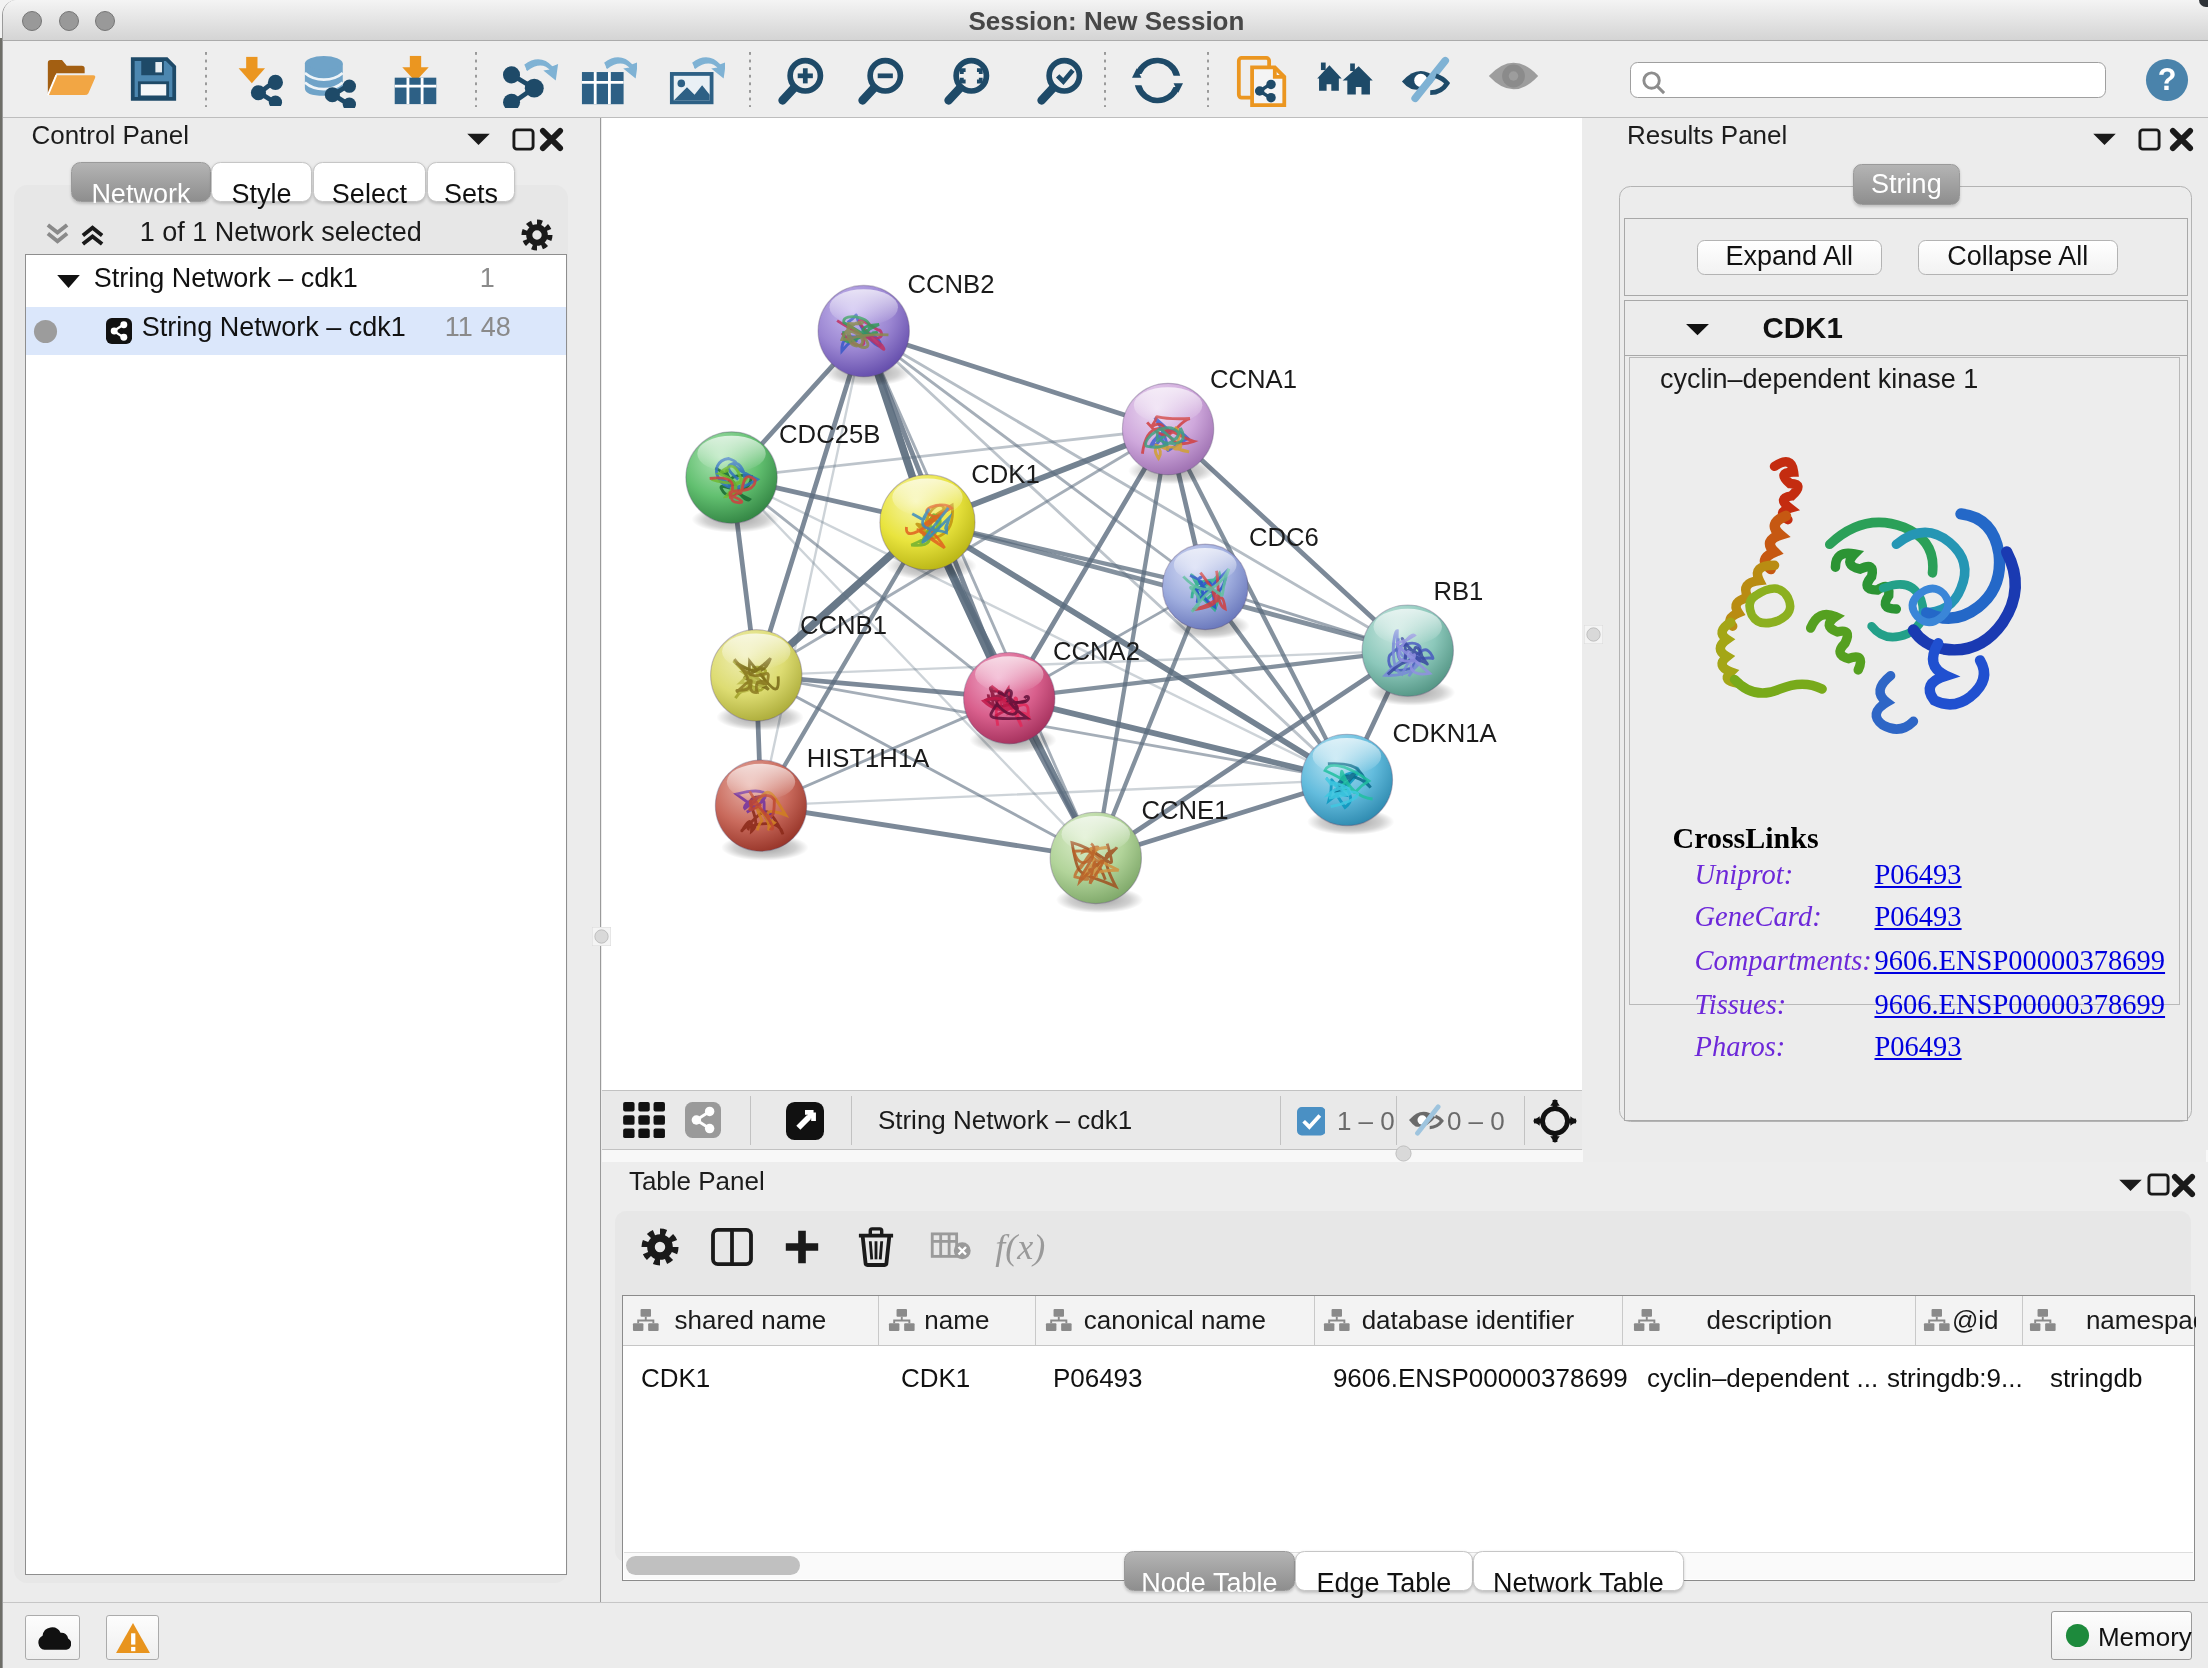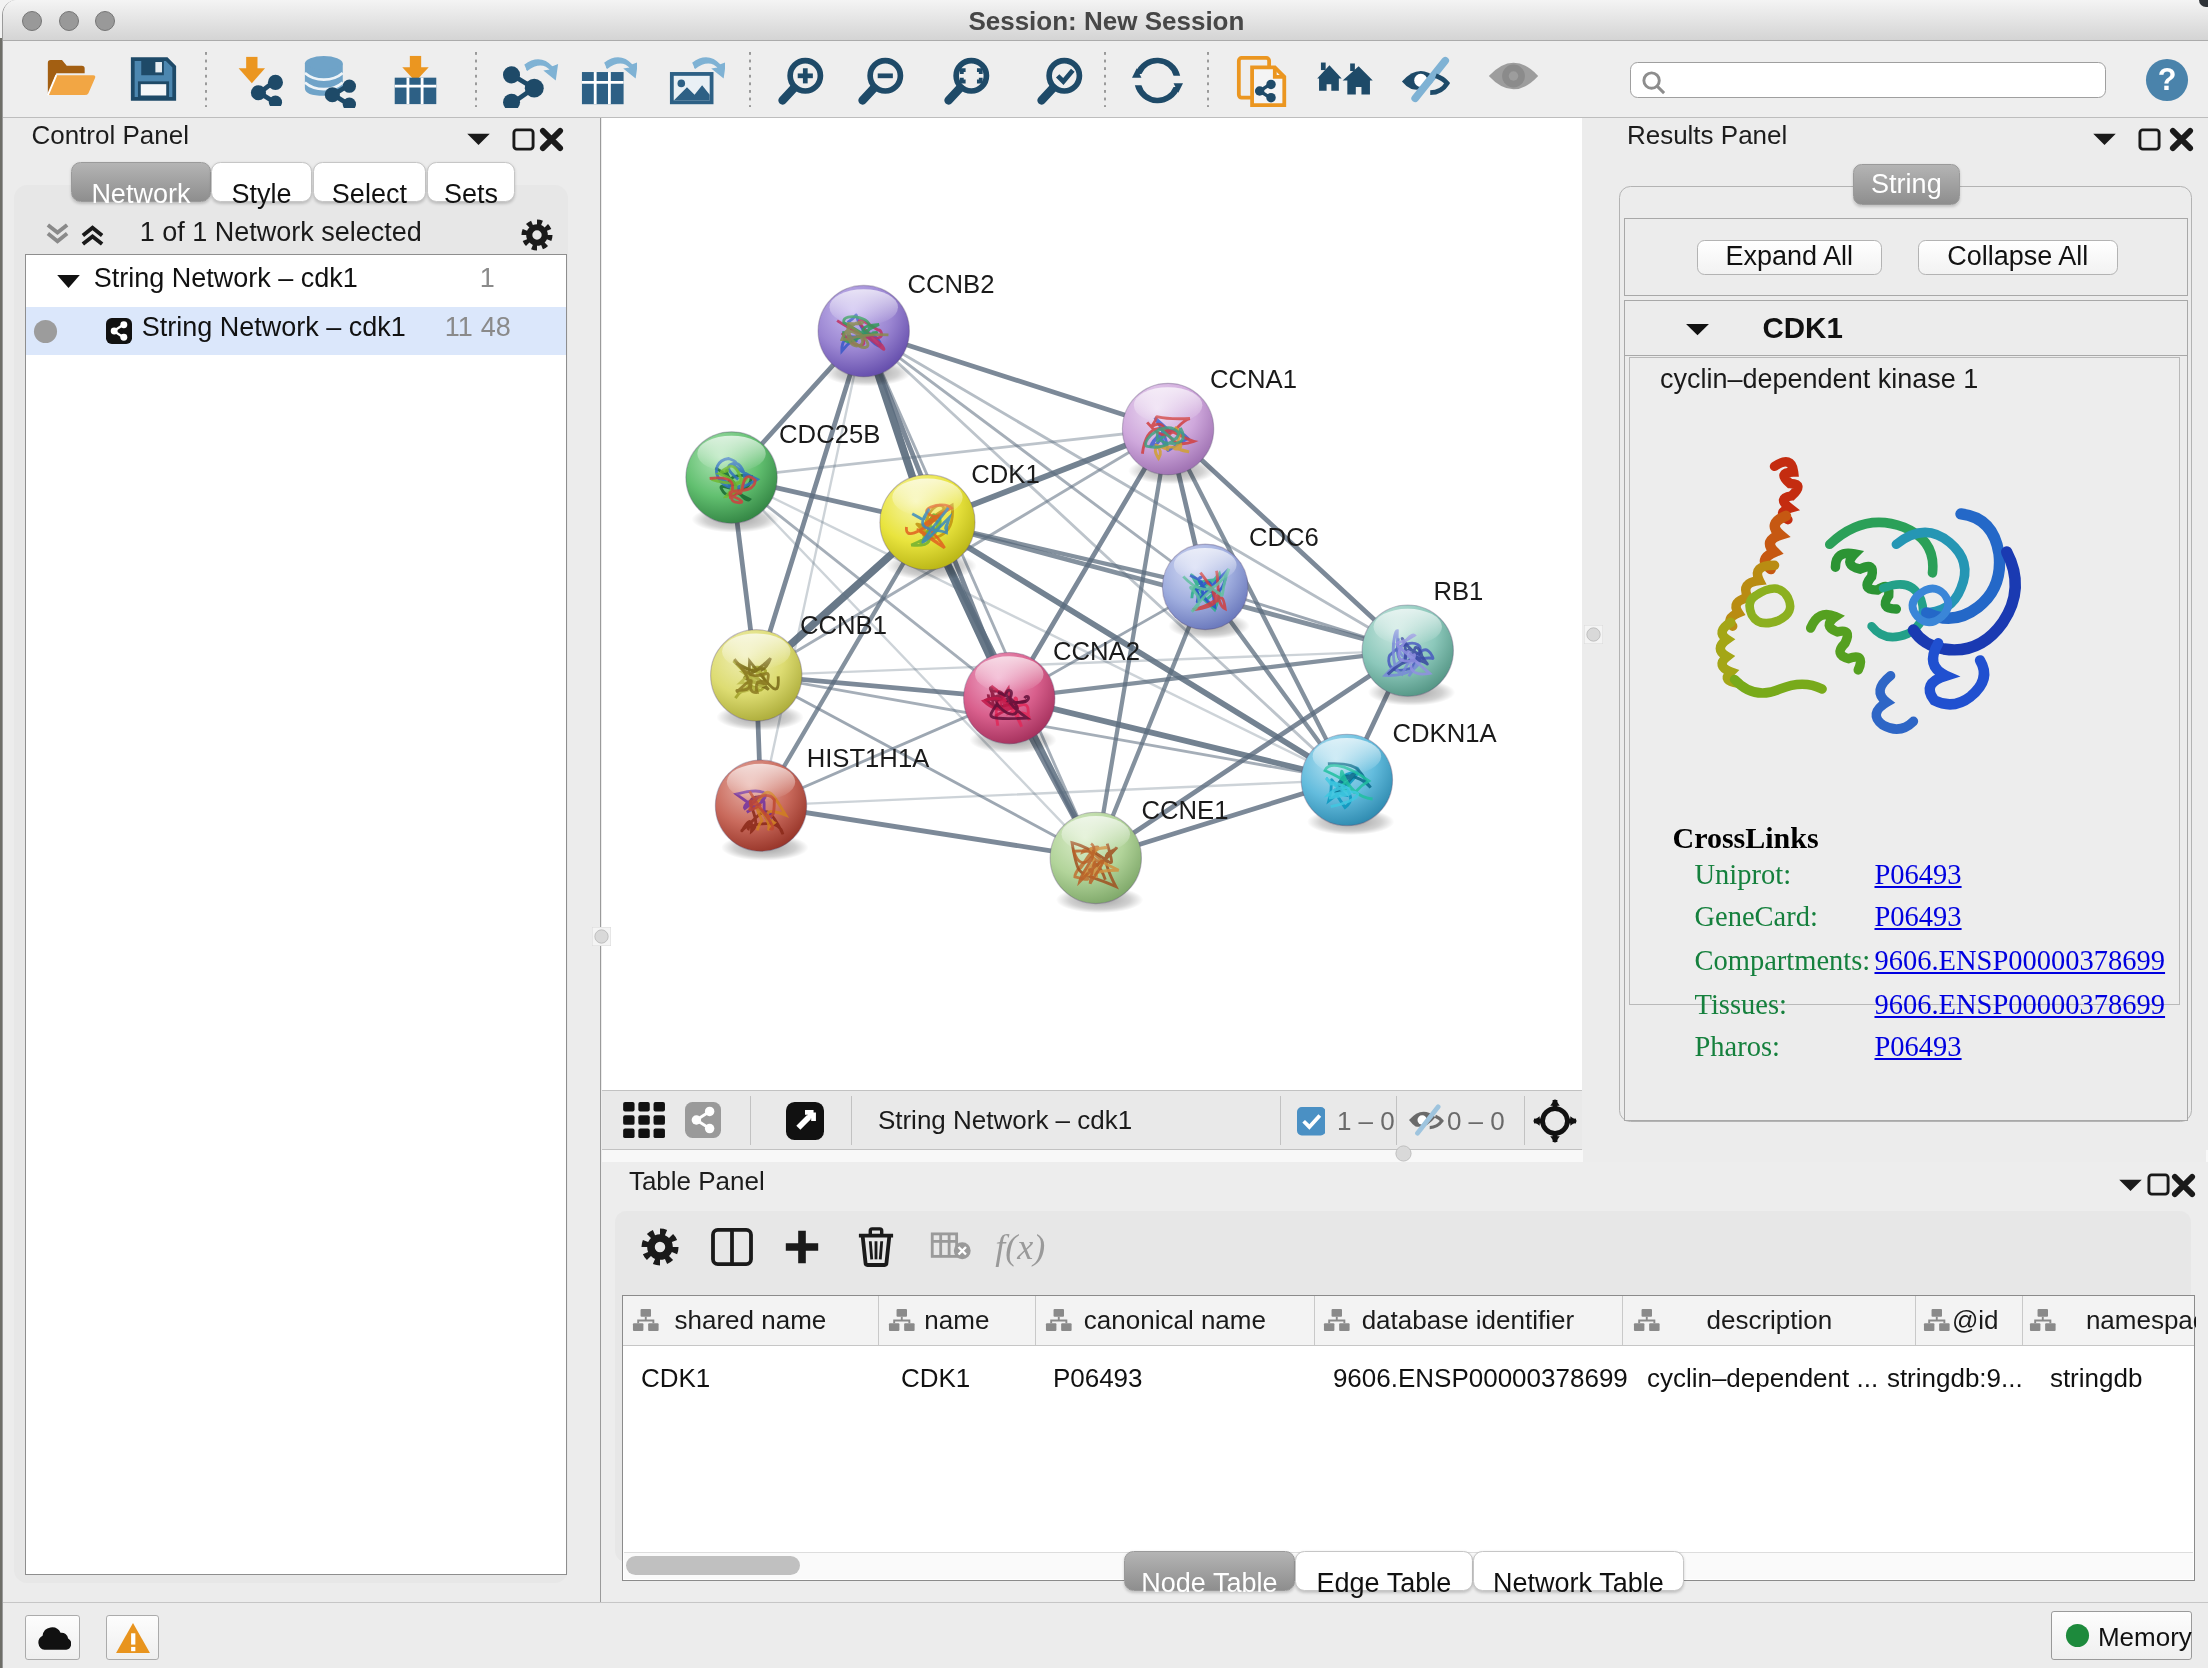--- a/index.html
+++ b/index.html
@@ -34,21 +34,21 @@
 
 #rpanel{position:absolute;left:1580px;top:118px;width:623px;height:1044px;background:#ececec;}
 #stringtab{position:absolute;left:270px;top:46px;z-index:3;width:105px;height:39px;background:linear-gradient(#b4b4b4,#8e8e8e);border:1px solid #9a9a9a;border-radius:8.6px;color:#fff;font-size:27px;text-align:center;line-height:39px;box-shadow:0 1.9px 2.9px rgba(0,0,0,0.18);}
 #rbody{position:absolute;left:36px;top:68px;width:573px;height:936px;background:#ececec;border:1px solid #b3b3b3;border-radius:11.4px;box-sizing:border-box;}
 #expbox{position:absolute;left:3.8px;top:31px;width:564px;height:78px;border:1.9px solid #a8a8a8;background:#ececec;box-sizing:border-box;}
 .rbtn{position:absolute;top:21px;height:35px;background:linear-gradient(#ffffff,#f2f2f2);border:1px solid #b3b3b3;border-radius:7.6px;font-size:27px;color:#111;text-align:center;box-sizing:border-box;}
 #cdkbox{position:absolute;left:3.8px;top:113px;width:564px;height:821px;border:1.9px solid #a8a8a8;background:#ececec;box-sizing:border-box;}
 #cdkhead{position:absolute;left:0;top:0;width:100%;height:54px;border-bottom:1.9px solid #a8a8a8;}
 #cdkinner{position:absolute;left:4.8px;top:56px;width:551px;height:648px;background:#ededed;border:1px solid #b9b9b9;box-sizing:border-box;}
 .serif{font-family:"Liberation Serif",serif;}
-.xlrow{position:absolute;left:64px;font-size:28.5px;color:#15803d;}
+.xlrow{position:absolute;left:64px;font-size:28.5px;color:#6d28d9;font-style:italic;}
 .xlval{position:absolute;left:244px;color:#0000e0;text-decoration:underline;font-size:28.5px;}
 
 #tpanel{position:absolute;left:599px;top:1162px;width:1609px;height:439px;background:#ededed;}
 #tbody{position:absolute;left:13.3px;top:49px;width:1576px;height:351px;background:#e7e7e7;border-radius:11.4px;}
 #ttable{position:absolute;left:6.7px;top:84px;width:1573px;height:286px;background:#fff;border:1px solid #8b8b8b;box-sizing:border-box;}
 #thead{position:absolute;left:0;top:0;width:100%;height:49px;background:#f3f3f3;border-bottom:1px solid #c6c6c6;}
 .thcell{position:absolute;top:0;height:49px;border-right:1px solid #c9c9c9;box-sizing:border-box;}
 .thlabel{position:absolute;top:0;width:100%;text-align:center;line-height:49px;font-size:26px;color:#1a1a1a;}
 .tdtext{position:absolute;top:67px;font-size:26px;color:#111;}
 #tscroll{position:absolute;left:1px;bottom:1px;height:26px;width:1569px;background:#fafafa;border-top:1px solid #ddd;}

